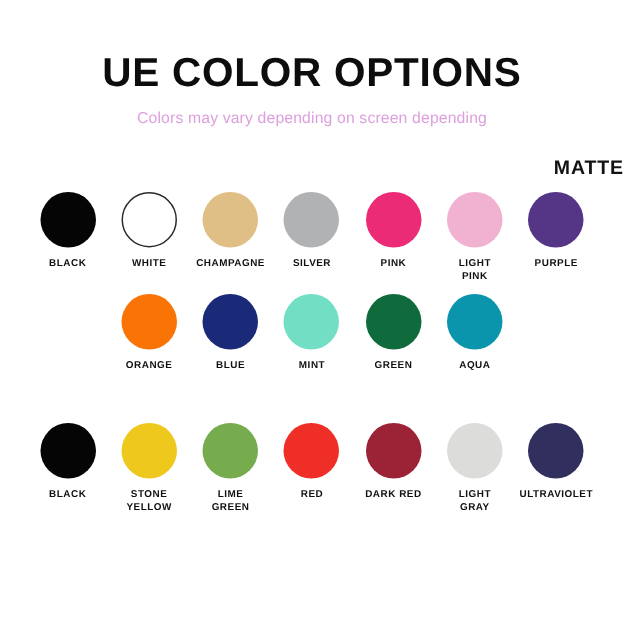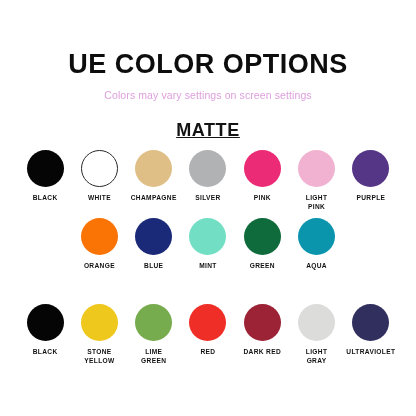--- a/index.html
+++ b/index.html
@@ -11,21 +11,21 @@
     height: 416px;
     background: #ffffff;
     font-family: "Liberation Sans", sans-serif;
     overflow: hidden;
   }
   .page {
     position: relative;
     width: 416px;
     height: 416px;
     box-sizing: border-box;
-    padding: 16px;
+    padding: 0;
   }
   .title {
     text-align: center;
     font-size: 27px;
     font-weight: 700;
     letter-spacing: 0.5px;
     color: #0d0d0d;
     margin: 0;
     padding-top: 34px;
     line-height: 1.05;
@@ -38,27 +38,26 @@
     margin: 0;
     padding-top: 11px;
     letter-spacing: 0.1px;
   }
   .section {
     margin: 0;
   }
   .section-matte { padding-top: 19px; }
   .section-glossy { padding-top: 24px; }
   .section-header {
-    text-align: center;
-    font-size: 18px;
+    text-align: right;
+    font-size: 13px;
     font-weight: 700;
     color: #131313;
     letter-spacing: 0.6px;
     margin: 0;
-    text-decoration: underline;
   }
   .swatch-grid {
     display: grid;
     grid-template-columns: repeat(7, 1fr);
     width: 380px;
     margin: 0 auto;
     padding-top: 9px;
   }
   .grid-row2 { padding-top: 6px; }
   .swatch-cell {
@@ -91,21 +90,21 @@
     max-width: none;
     white-space: nowrap;
   }
 </style>
 </head>
 <body style="background: rgb(255, 255, 255);">
 
 <div class="page">
 
   <h1 class="title" style="color: rgb(13, 13, 13);">UE COLOR OPTIONS</h1>
-  <p class="subtitle" style="color: rgb(221, 160, 221);">Colors may vary settings on screen settings</p>
+  <p class="subtitle" style="color: rgb(221, 160, 221);">Colors may vary depending on screen depending</p>
 
   <div class="section section-matte">
     <h2 class="section-header">MATTE</h2>
 
     <div class="swatch-grid">
       <div class="swatch-cell">
         <div class="swatch-dot" style="background: rgb(5, 5, 5);"></div>
         <div class="swatch-label nowrap">BLACK</div>
       </div>
       <div class="swatch-cell">

